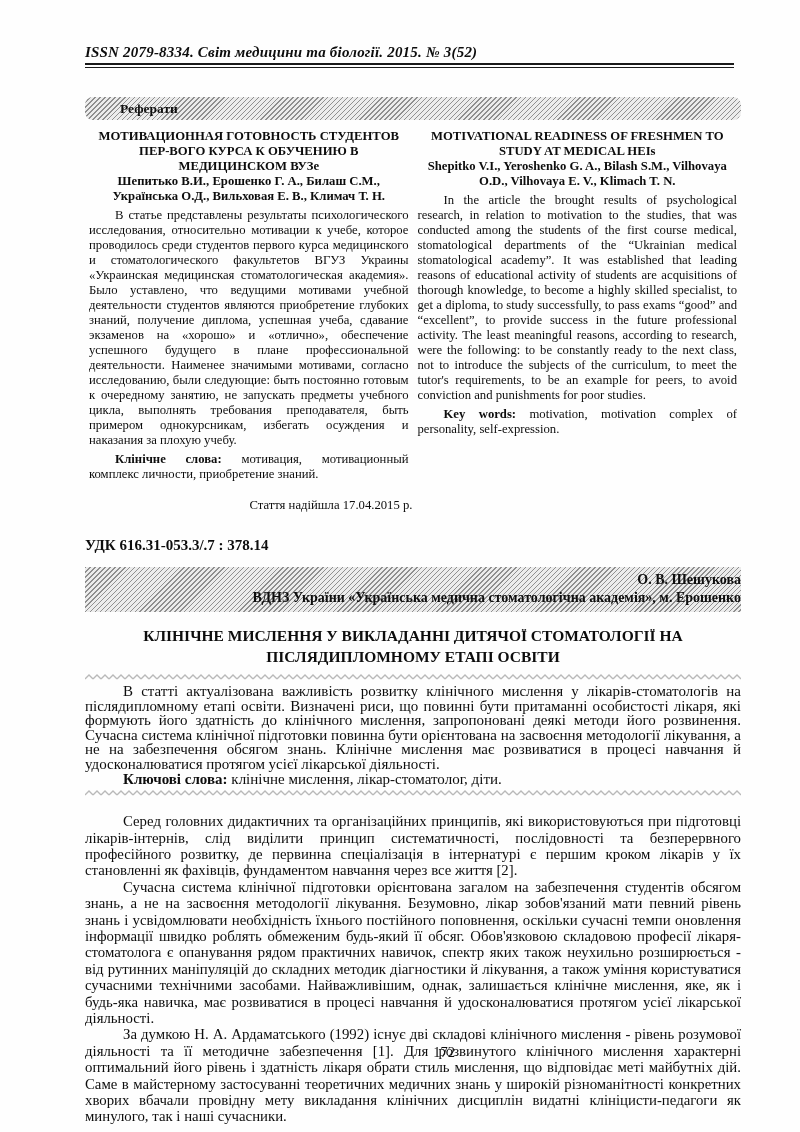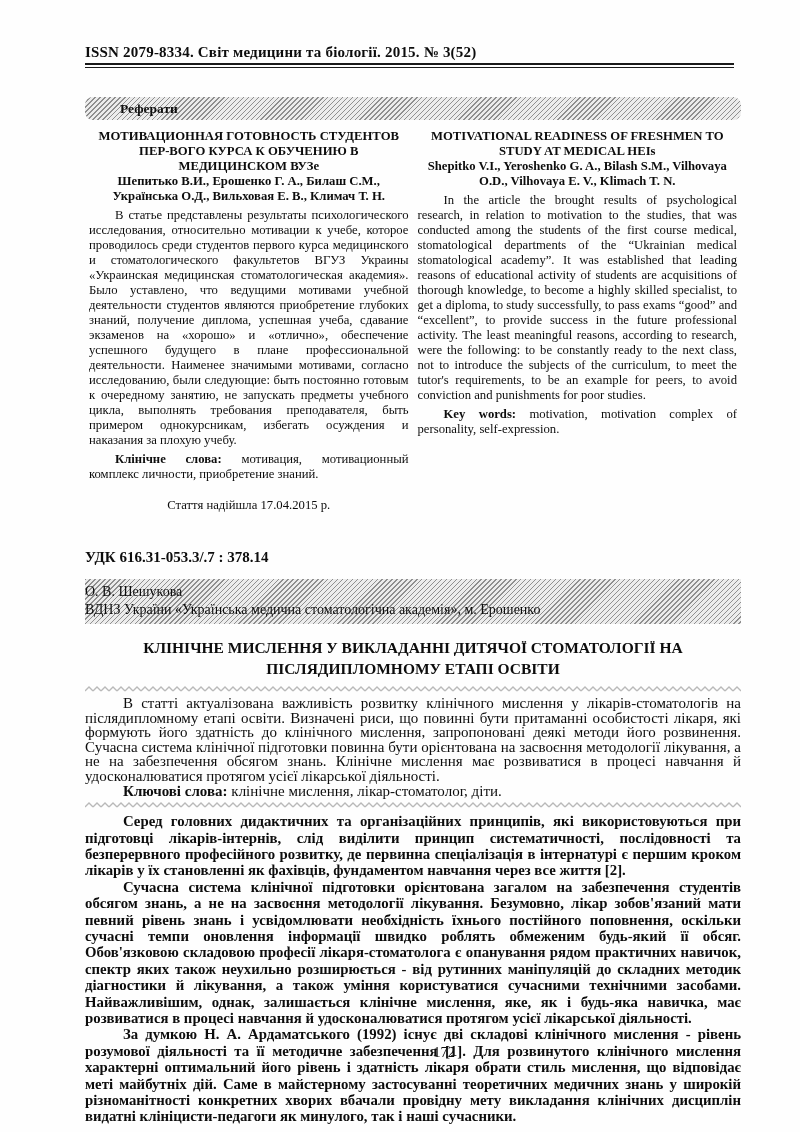--- a/index.html
+++ b/index.html
@@ -3,21 +3,21 @@
 <meta charset="utf-8">
 <style>
   html,body { margin:0; padding:0; background:#ffffff; }
   .page {
     position:relative; width:800px; height:1132px; background:#fefefe;
     font-family:"Liberation Serif", serif; color:#0d0d0d; overflow:hidden;
   }
   .content { position:absolute; left:85px; top:0; width:656px; }
 
   .journal-header {
-    margin-top:44px; font-size:15px; font-weight:bold; 
+    margin-top:44px; font-size:15px; font-weight:bold; font-style:italic;
     letter-spacing:0.2px; white-space:nowrap;
   }
   .double-rule {
     margin-top:2px; width:649px; height:2px;
     border-top:2.5px solid #1a1a1a; border-bottom:1.2px solid #1a1a1a;
   }
 
   .hatch {
     background: repeating-linear-gradient(135deg,
       #8f8f8f 0px, #8f8f8f 1px, #ececec 1px, #ececec 3.5px);
@@ -30,41 +30,41 @@
 
   .cols {
     margin-top:9px; display:flex; gap:1px;
     font-size:12.7px; line-height:15px; text-align:justify;
   }
   .col { flex:1; min-width:0; }
   .col-title   { text-align:center; font-weight:bold; }
   .col-authors { text-align:center; font-weight:bold; }
   .col p { margin:4px; text-indent:26px; }
   .bold { font-weight:bold; }
-  .received { text-align:center; margin-top:16px; }
+  .received { text-align:right; margin-top:16px; }
 
-  .udc { margin-top:36px; font-weight:bold; font-size:15px; }
+  .udc { margin-top:24px; font-weight:bold; font-size:15px; }
 
   .author-banner {
     margin-top:13px; width:656px; padding:4px 0 5px 0;
-    text-align:left; font-weight:normal; font-size:14px; line-height:18px;
+    text-align:right; font-weight:bold; font-size:14px; line-height:18px;
   }
 
   .article-title {
     margin:14px auto 0 auto; width:92%;
     text-align:center; font-weight:bold; font-size:15.5px; line-height:20.5px;
   }
 
   .zigzag { display:block; margin-top:7px; }
   .zigzag2 { display:block; margin-top:4px; }
 
   .article-abstract { margin-top:4px; font-size:15px; line-height:14.6px; text-align:justify; }
   .article-abstract p { margin:0; text-indent:38px; }
 
-  .body-text { margin-top:5px; font-size:14.8px; line-height:16.4px; text-align:justify;font-weight:bold; }
+  .body-text { margin-top:17px; font-size:14.8px; line-height:16.4px; text-align:justify; }
   .body-text p { margin:0; text-indent:38px; }
 
   .page-number {
     position:absolute; left:0; top:1044px; width:800px;
     text-align:center; font-size:14.5px;margin-left:44px;
   }
 </style>
 </head>
 <body>
 

